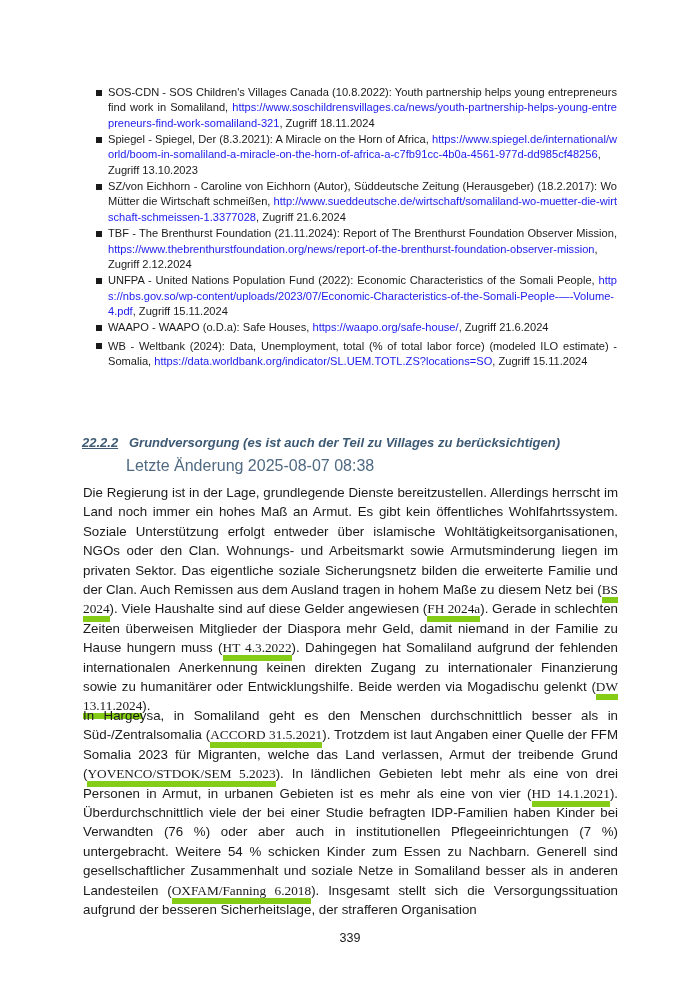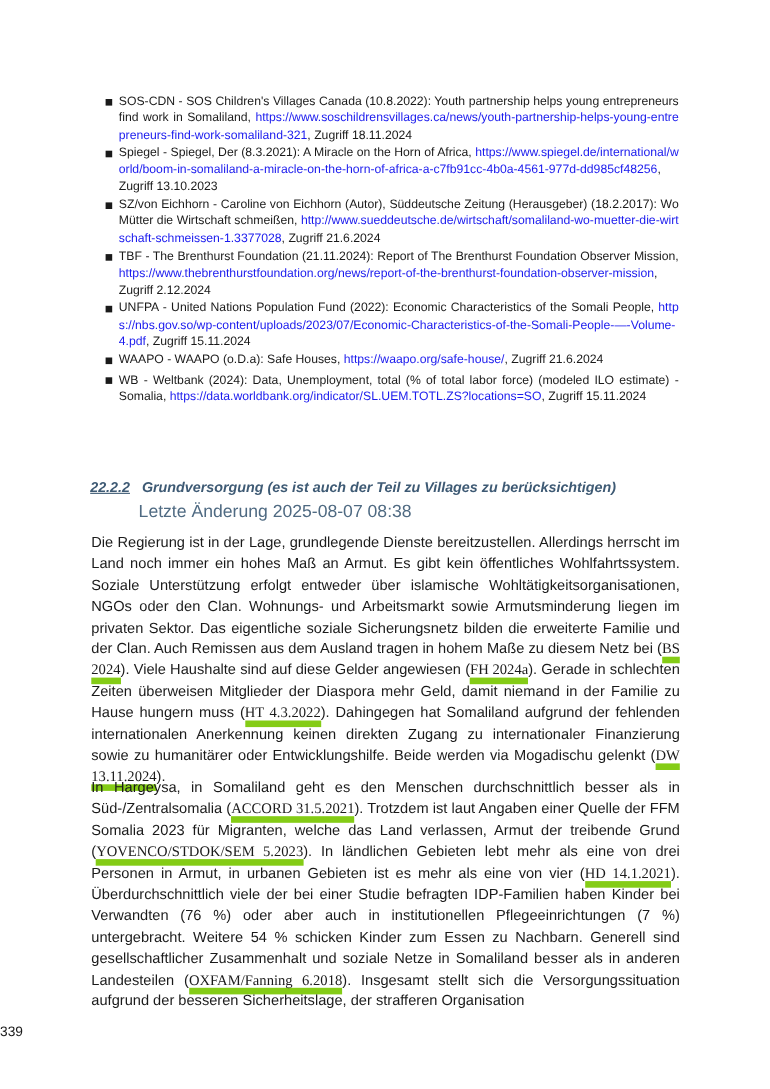--- a/index.html
+++ b/index.html
@@ -93,20 +93,21 @@
       border-bottom: 6px solid #84cc16;
       color: #1a1a1a;
       text-decoration: none;
       font-family: Liberation Serif, serif;
     }
     .page-number {
       position: absolute;
       left: 0;
       width: 700px;
       top: 931px;
+      text-align: center;
       font-size: 12.5px;
       color: #1a1a1a;
     }
   </style>
 </head>
 <body>
 
 <div class="page">
 
   <ul class="refs">

